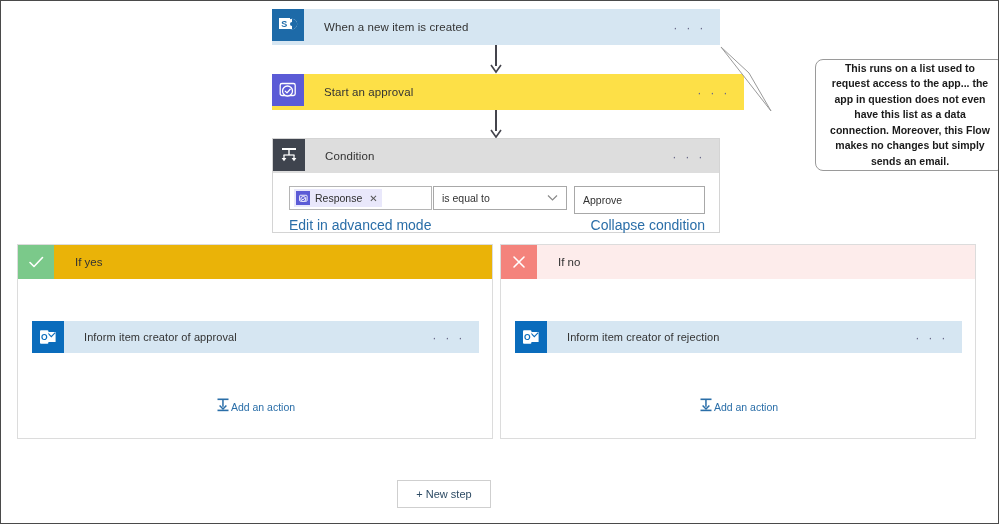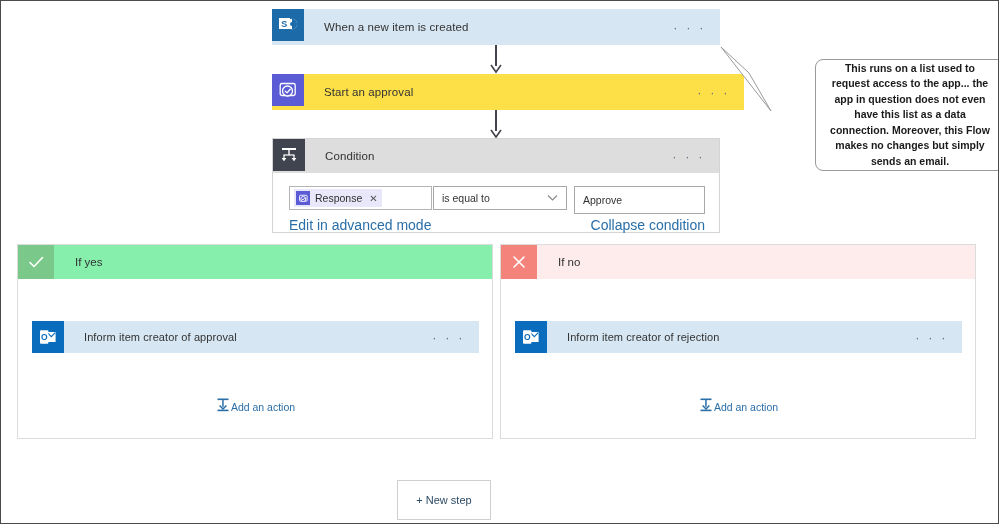--- a/index.html
+++ b/index.html
@@ -196,21 +196,21 @@
     box-sizing: border-box;
   }
   #branch-yes { left: 16px; width: 476px; }
   #branch-no  { left: 499px; width: 476px; }
 
   .branch-header {
     display: flex;
     align-items: stretch;
     height: 34px;
   }
-  .branch-header.yes { background: #86efac; }
+  .branch-header.yes { background: #eab308; }
   .branch-header.no  { background: #fdeceb; }
   .branch-badge {
     width: 36px; flex: 0 0 36px;
     display: flex; align-items: center; justify-content: center;
   }
   .branch-badge.yes { background: #7bc98a; }
   .branch-badge.no  { background: #f4837c; }
   .branch-label {
     display: flex; align-items: center;
     padding-left: 21px;
@@ -243,21 +243,21 @@
   }
   .add-action-label {
     font-size: 10.5px;
     color: #2a6ea8;
   }
 
   
   .btn {
     position: absolute;
     top: 479px;
-    height: 40px;
+    height: 28px;
     background: #ffffff;
     border: 1px solid #cfcfcf;
     box-sizing: border-box;
     display: flex;
     align-items: center;
     justify-content: center;
     font-size: 11px;
     color: #2c4a63;
     cursor: pointer;
   }

